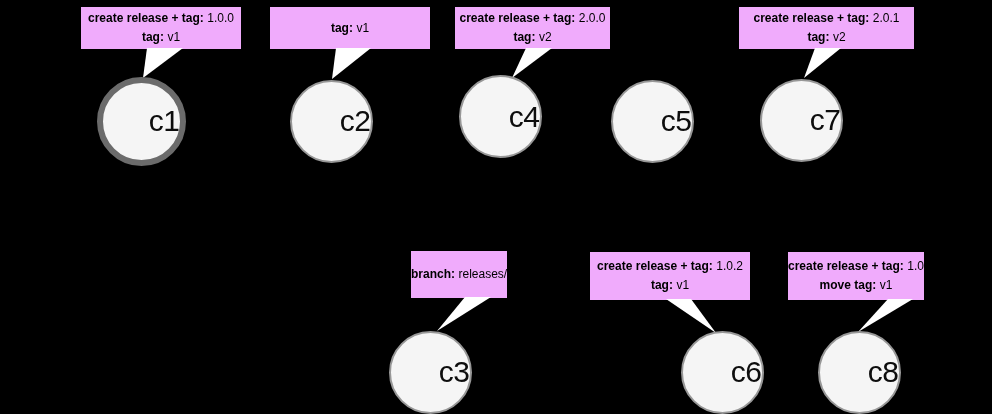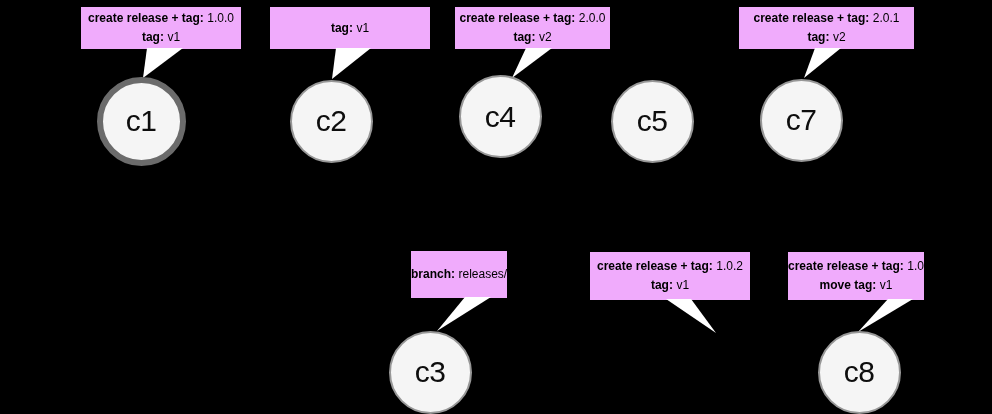--- a/index.html
+++ b/index.html
@@ -16,21 +16,21 @@
   .node {
     position: absolute;
     box-sizing: border-box;
     width: 83px;
     height: 83px;
     border-radius: 50%;
     background: #f5f5f5;
     border: 2.5px solid #979797;
     display: flex;
     align-items: center;
-    justify-content: center;
+    justify-content: flex-end;
   }
   .node .lbl {
     font-size: 30px;
     color: #0d0d0d;
     letter-spacing: -0.5px;
   }
   .node.hl {
     width: 89px;
     height: 89px;
     border: 6.5px solid #6b6b6b;
@@ -138,20 +138,23 @@
     </div>
   <div class="node" id="node-c3">
       <span class="lbl">c3</span>
     </div>
   <div class="node" id="node-c4">
       <span class="lbl">c4</span>
     </div>
   <div class="node" id="node-c5">
       <span class="lbl">c5</span>
     </div>
+  <div class="node" id="node-c6">
+      <span class="lbl">c6</span>
+    </div>
   <div class="node" id="node-c7">
       <span class="lbl">c7</span>
     </div>
   <div class="node" id="node-c8">
       <span class="lbl">c8</span>
     </div>
 
 </div>
 
 </body></html>

